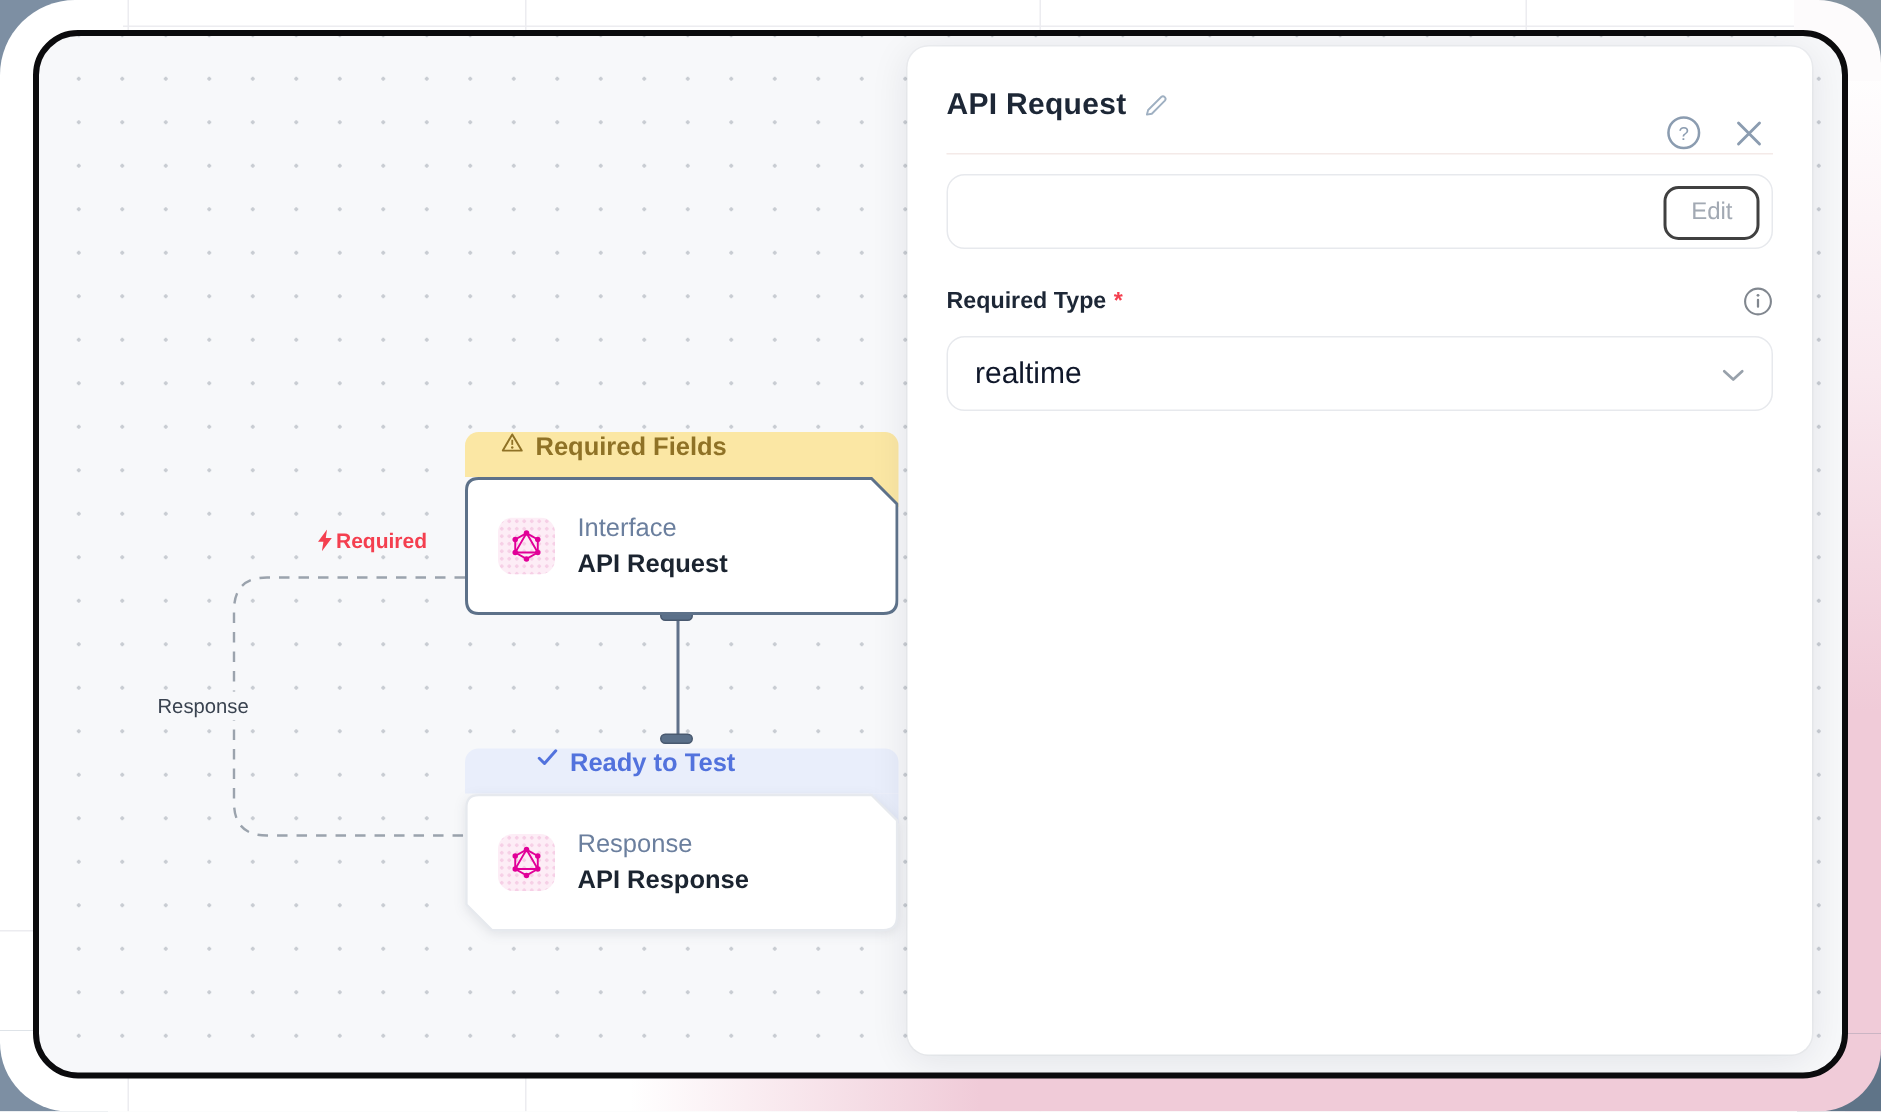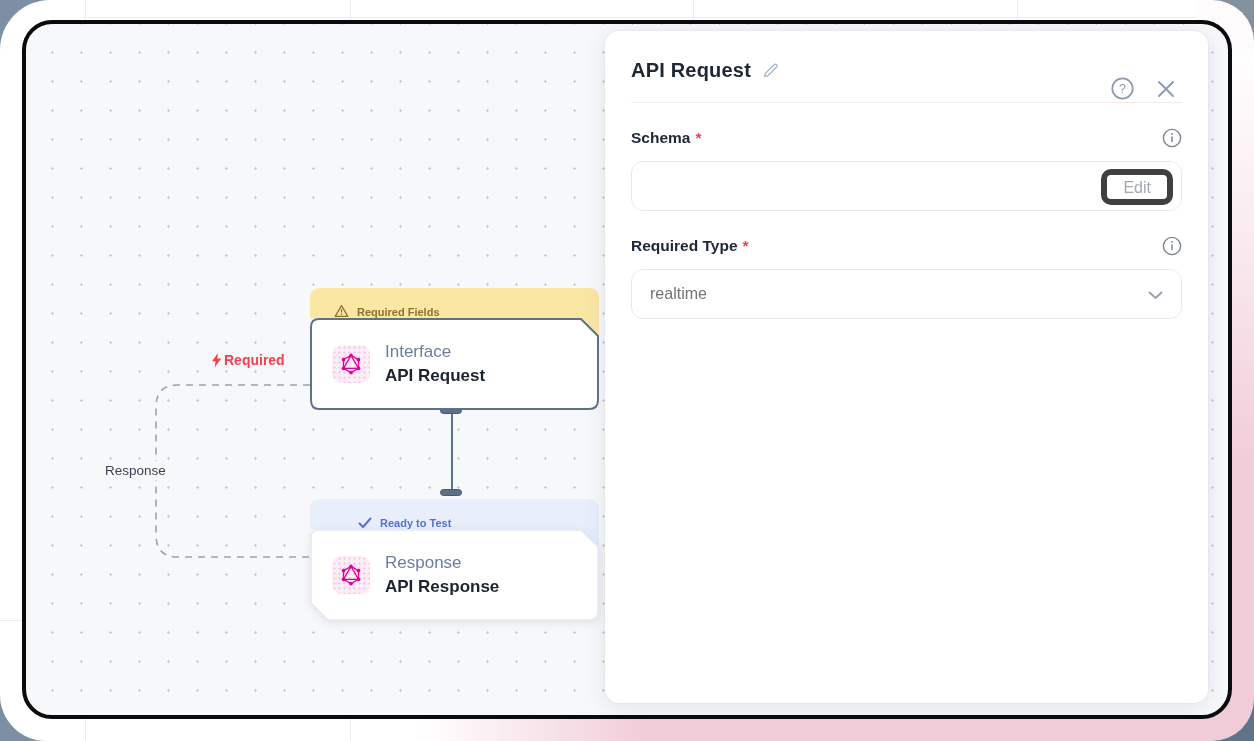--- a/index.html
+++ b/index.html
@@ -44,22 +44,22 @@
   .conn-line { position:absolute; left:425px; top:390px; width:2px; height:78px; background:#60718a; }
   .handle { position:absolute; width:22px; height:7px; border-radius:3.5px;
             background:#5b7089; border:1px solid #49596f; }
   .h1 { left:414px; top:383px; }
   .h2 { left:414px; top:465px; }
 
   
   .node { position:absolute; width:289px; }
   .node1 { left:284px; top:264px; }
   .node2 { left:284px; top:475px; }
-  .banner { height:30px; border-radius:9px 9px 0 0; display:flex; align-items:flex-end; gap:8px;
-            padding-left:24px; font-size:11px; font-weight:700; }
+  .banner { height:30px; border-radius:9px 9px 0 0; display:flex; align-items:flex-start; gap:8px;
+            padding-left:24px; font-size:17px; font-weight:700; }
   .banner.warn  { background:#fbe7a4; color:#8f7226; }
   .banner.ready { background:#e9eefb; color:#5272dd;padding-left:48px; }
   .notch-bg { position:absolute; right:0; top:30px; width:20px; height:20px; z-index:0; }
   .notch-warn  { background:#fbe7a4; }
   .notch-ready { background:#e9eefb; }
   .card { position:relative; height:92px; display:flex; align-items:center; gap:15px;
           padding:0 18px 0 22px; z-index:1; }
   .card > svg.outline { position:absolute; left:0; top:0; }
   .card .cbody { position:relative; display:flex; align-items:center; gap:15px; }
   .ntile { width:38px; height:38px; border-radius:10px; background:#fdedf6; flex:0 0 auto;
@@ -76,25 +76,25 @@
   .ptitle { font-size:20px; font-weight:700; color:#1d2736; letter-spacing:.2px; }
   .pid { margin-top:9px; font-size:14px; color:#8ba0bb; }
   .picons { position:absolute; top:46px; right:32px; display:flex; align-items:center; gap:22px; }
   .divider { margin-top:20px; border-top:1px solid #f4eae8; }
   .frow { margin-top:25px; display:flex; align-items:center; justify-content:space-between; }
   .flabel { font-size:15.5px; font-weight:700; color:#1d2736; }
   .req { color:#f43f4f; font-weight:700; margin-left:5px; }
   .schema-box { margin-top:13px; position:relative; height:50px; border:1px solid #e7e9ed;
                 border-radius:12px; background:#fff; }
   .edit-btn { position:absolute; right:8px; top:7px; height:36px; padding:4px 16px; background:#fff;
-              border:6px solid #404040; border-radius:10px; color:#a2a9b3; font-size:16px;
+              border:2px solid #404040; border-radius:10px; color:#a2a9b3; font-size:16px;
               font-family:"Liberation Sans",sans-serif; }
   .select-box { margin-top:13px; position:relative; height:50px; border:1px solid #e7e9ed;
                 border-radius:12px; background:#fff; display:flex; align-items:center; padding:0 18px;
-                font-size:16px; color:#737373; }
+                font-size:20px; color:#0f172a; }
   .select-box .chev { position:absolute; right:18px; top:21px; }
   .icon-btn { background:none; border:none; padding:0; cursor:default; display:flex; }
 </style>
 </head>
 <body>
 
 <div class="page">
 
   <div class="gline-v" style="left:85px"></div>
   <div class="gline-v" style="left:350px"></div>
@@ -216,48 +216,36 @@
         </button>
         <button class="icon-btn">
           <svg width="20" height="20" viewBox="0 0 20 20">
             <path d="M3 3 L17 17 M17 3 L3 17" stroke="#8b9cb0" stroke-width="1.9" stroke-linecap="round"></path>
           </svg>
         </button>
       </div>
 
       <div class="divider"></div>
 
+      <div class="schema-box">
+        <button class="edit-btn">Edit</button>
+      </div>
+
       <div class="frow">
         <div class="flabel">
-          <span>Schema</span><span class="req">*</span>
+          <span>Required Type</span><span class="req">*</span>
         </div>
         <button class="icon-btn">
           <svg width="20" height="20" viewBox="0 0 20 20">
             <circle cx="10" cy="10" r="8.6" fill="none" stroke="#81878f" stroke-width="1.4"></circle>
             <circle cx="10" cy="5.9" r="0.95" fill="#81878f"></circle>
             <rect x="9.25" y="8.2" width="1.5" height="6" rx="0.7" fill="#81878f"></rect>
           </svg>
         </button>
       </div>
-      <div class="schema-box">
-        <button class="edit-btn">Edit</button>
-      </div>
-
-      <div class="frow">
-        <div class="flabel">
-          <span>Required Type</span><span class="req">*</span>
-        </div>
-        <button class="icon-btn">
-          <svg width="20" height="20" viewBox="0 0 20 20">
-            <circle cx="10" cy="10" r="8.6" fill="none" stroke="#81878f" stroke-width="1.4"></circle>
-            <circle cx="10" cy="5.9" r="0.95" fill="#81878f"></circle>
-            <rect x="9.25" y="8.2" width="1.5" height="6" rx="0.7" fill="#81878f"></rect>
-          </svg>
-        </button>
-      </div>
       <div class="select-box">
         <span>realtime</span>
         <svg class="chev" width="15" height="9" viewBox="0 0 15 9">
           <polyline points="1.5,1.5 7.5,7 13.5,1.5" fill="none" stroke="#98a1ab" stroke-width="1.8" stroke-linecap="round" stroke-linejoin="round"></polyline>
         </svg>
       </div>
     </div>
 
   </div>
 </div>

